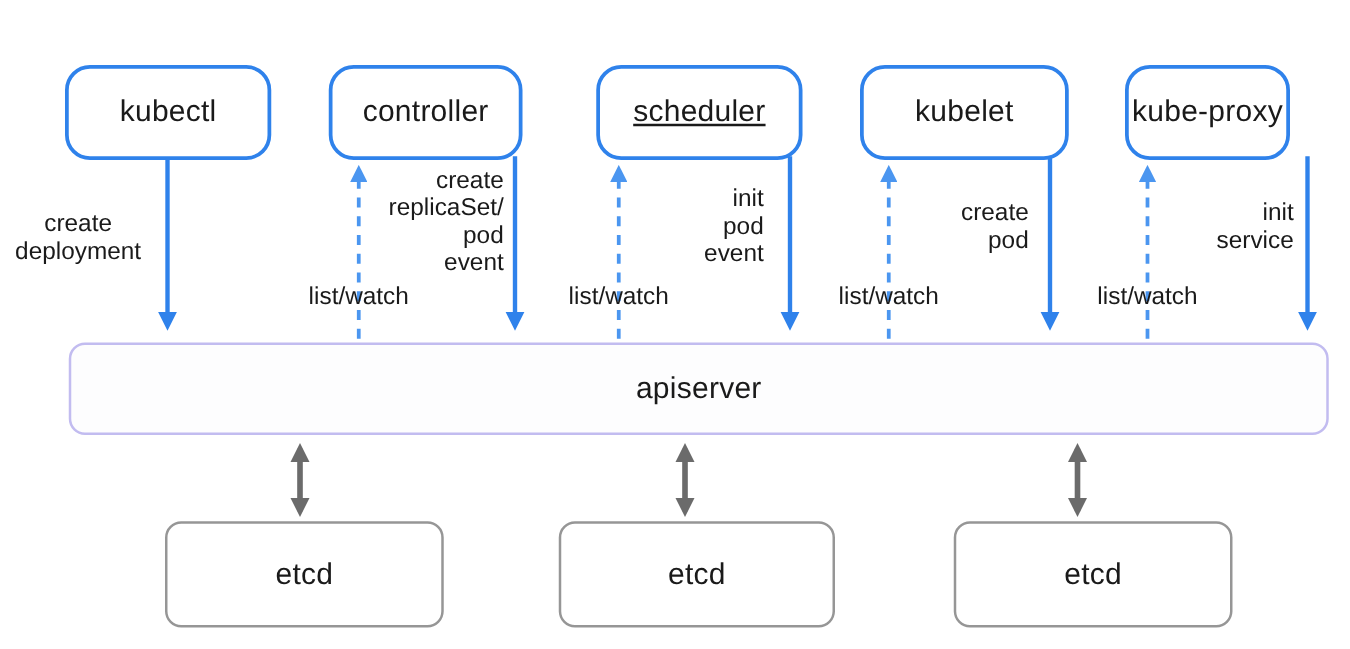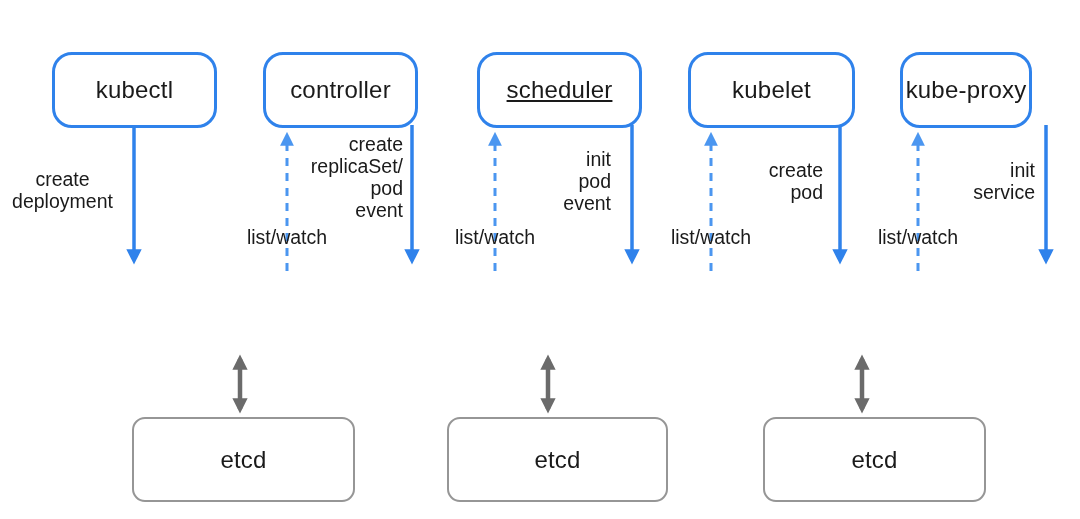--- a/index.html
+++ b/index.html
@@ -92,20 +92,21 @@
     <line x1="548" y1="359" x2="548" y2="409" stroke="#6b6b6b" stroke-width="4.5" marker-start="url(#head-gray)" marker-end="url(#head-gray)"></line>
     <line x1="862" y1="359" x2="862" y2="409" stroke="#6b6b6b" stroke-width="4.5" marker-start="url(#head-gray)" marker-end="url(#head-gray)"></line>
   </svg>
 
   <div class="node node-top" style="left:52px;  width:165px;">kubectl</div>
   <div class="node node-top" style="left:263px; width:155px;">controller</div>
   <div class="node node-top" style="left:477px; width:165px;text-decoration:underline;">scheduler</div>
   <div class="node node-top" style="left:688px; width:167px;">kubelet</div>
   <div class="node node-top" style="left:900px; width:132px;">kube-proxy</div>
 
+  <div class="node node-api">apiserver</div>
 
   <div class="node node-etcd" style="left:132px; width:223px;">etcd</div>
   <div class="node node-etcd" style="left:447px; width:221px;">etcd</div>
   <div class="node node-etcd" style="left:763px; width:223px;">etcd</div>
 
   <div class="elabel elabel-center" style="left:5px; top:168px; width:115px;">create
 deployment</div>
 
   <div class="elabel elabel-center" style="left:227px; top:226px; width:120px;">list/watch</div>
 

